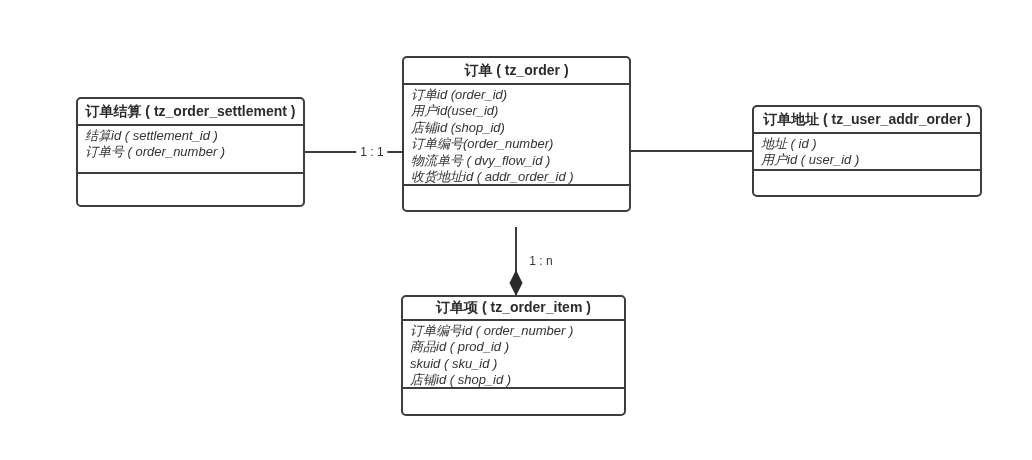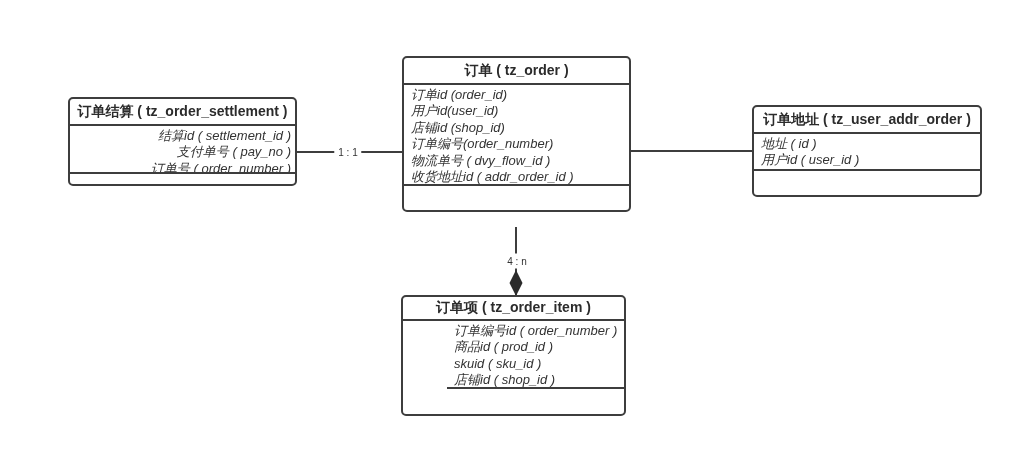--- a/index.html
+++ b/index.html
@@ -46,35 +46,35 @@
   }
   .field {
     font-size: 13px;
     line-height: 16.4px;
     white-space: nowrap;
     color: #333333;
     font-style: italic;
   }
   .entity-footer { flex: 1 1 auto; }
 
-  #e-settlement { left: 68px;  top: 97px;  width: 229px; height: 89px; }
+  #e-settlement { left: 76px;  top: 97px;  width: 229px; height: 110px; }
   #e-settlement .entity-title  { flex: 0 0 27px; }
-  #e-settlement .entity-fields { flex: 0 0 48px; text-align: right; }
+  #e-settlement .entity-fields { flex: 0 0 48px; }
 
   #e-order { left: 402px; top: 56px;  width: 229px; height: 156px; }
   #e-order .entity-title  { flex: 0 0 27px; }
   #e-order .entity-fields { flex: 0 0 101px; }
 
   #e-addr { left: 752px; top: 105px; width: 230px; height: 92px; }
   #e-addr .entity-title  { flex: 0 0 27px; }
   #e-addr .entity-fields { flex: 0 0 37px; }
 
   #e-item { left: 401px; top: 295px; width: 225px; height: 121px; }
   #e-item .entity-title  { flex: 0 0 24px; }
-  #e-item .entity-fields { flex: 0 0 68px; margin-left: 44px; }
+  #e-item .entity-fields { flex: 0 0 68px; }
 
   
   .h-line {
     position: absolute;
     height: 2px;
     background: #3d3d3d;
   }
   .v-line {
     position: absolute;
     width: 2px;
@@ -82,24 +82,25 @@
   }
   #line-settlement-order { left: 296px; top: 151px; width: 107px; }
   #line-order-addr       { left: 630px; top: 150px; width: 123px; }
   #line-order-item       { left: 515px; top: 227px; height: 69px; }
 
   .conn-label {
     position: absolute;
     transform: translate(-50%, -50%);
     background: #ffffff;
     padding: 0 4px;
-    font-size: 10px;
+    font-size: 12px;
     color: #333333;
     white-space: nowrap;
     line-height: 15px;
+    margin-left: 24px;
   }
   #label-1-1 { left: 348px; top: 152px; }
   #label-1-n { left: 517px; top: 261px; }
 
   .diamond {
     position: absolute;
     left: 508px;
     top: 269px;
     width: 16px;
     height: 28px;
@@ -110,31 +111,30 @@
 
 <div class="canvas">
 
   <div class="h-line" id="line-settlement-order"></div>
 
   <div class="h-line" id="line-order-addr"></div>
 
   <div class="v-line" id="line-order-item"></div>
 
   <span class="conn-label" id="label-1-1">1 : 1</span>
-  <span class="conn-label" id="label-1-n">4 : n</span>
+  <span class="conn-label" id="label-1-n">1 : n</span>
 
   <svg class="diamond" viewBox="0 0 16 28">
     <polygon points="8,1 14.5,14 8,27 1.5,14" fill="#2b2b2b"></polygon>
   </svg>
 
   <div class="entity" id="e-settlement">
     <div class="entity-title">订单结算 ( tz_order_settlement )</div>
     <div class="entity-fields">
       <div class="field">结算id ( settlement_id )</div>
-      <div class="field">支付单号 ( pay_no )</div>
       <div class="field">订单号 ( order_number )</div>
     </div>
     <div class="entity-footer"></div>
   </div>
 
   <div class="entity" id="e-order">
     <div class="entity-title">订单 ( tz_order )</div>
     <div class="entity-fields">
       <div class="field">订单id (order_id)</div>
       <div class="field">用户id(user_id)</div>

